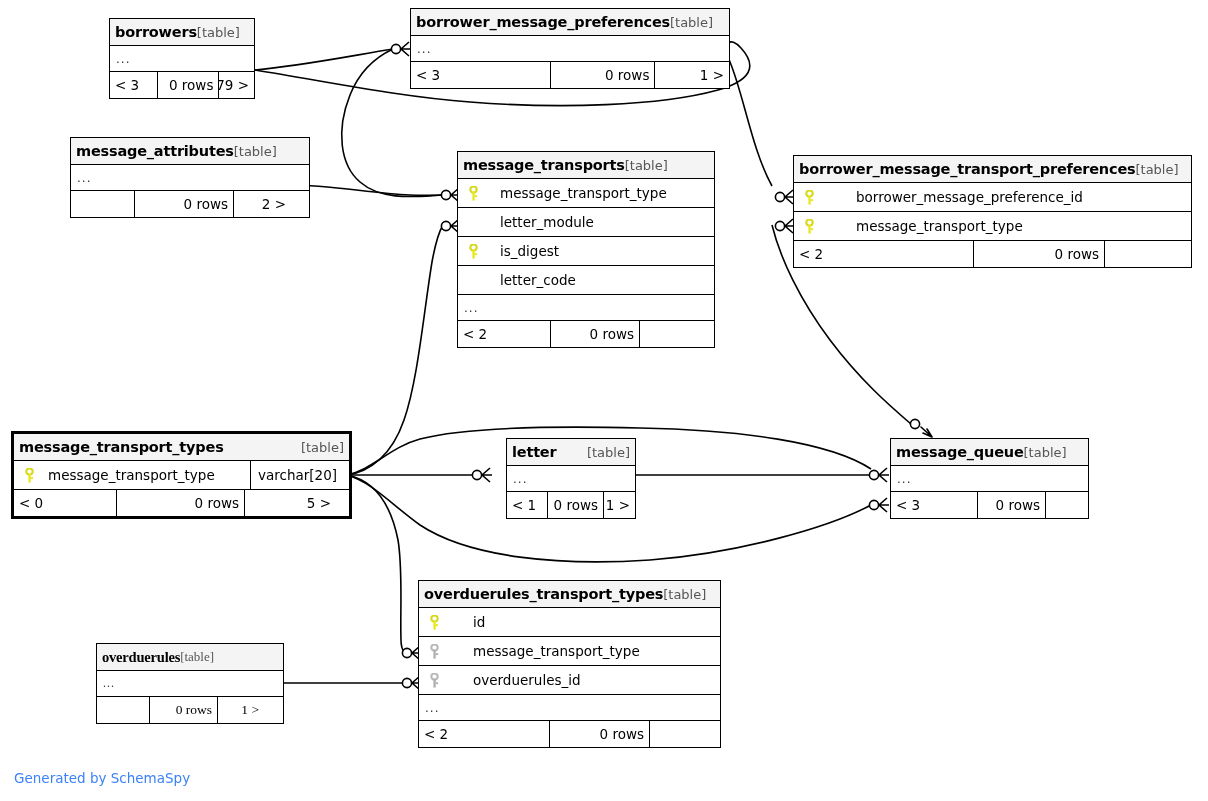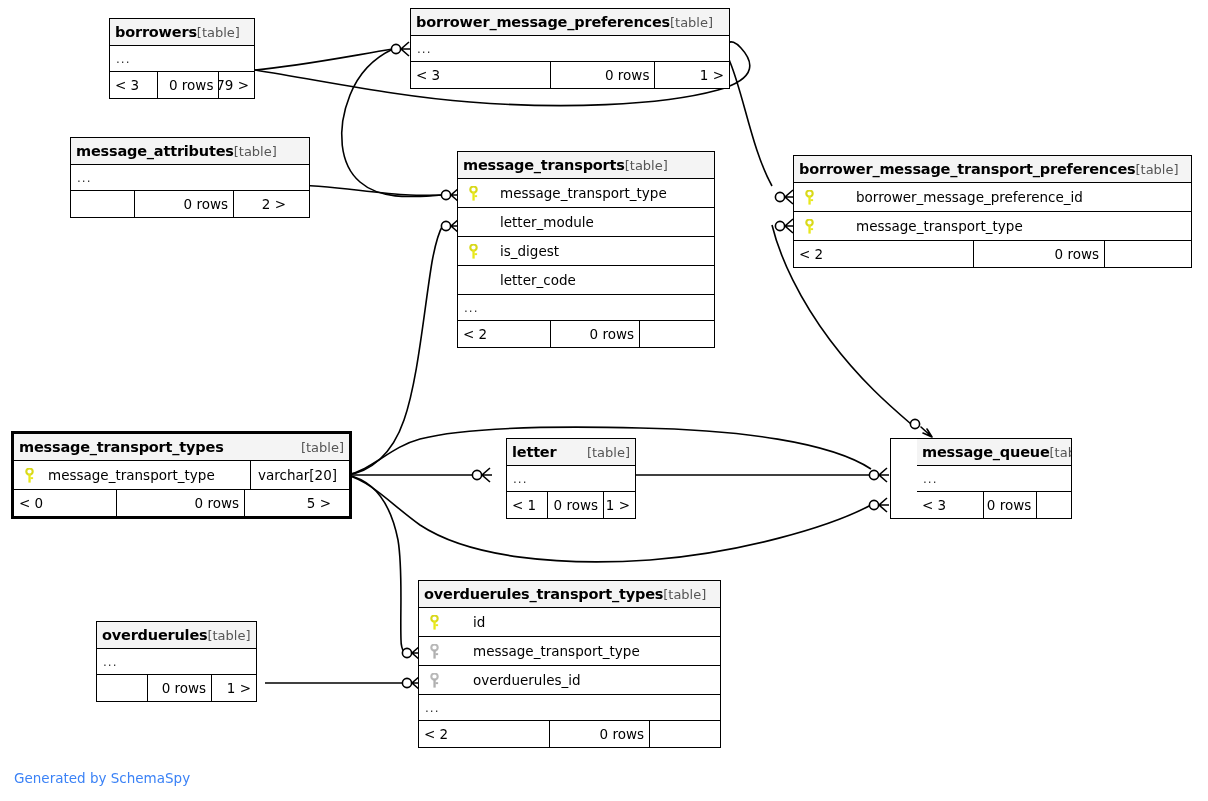--- a/index.html
+++ b/index.html
@@ -345,21 +345,21 @@
     <div class="row ellip">
         <span>...</span>
       </div>
     <div class="foot">
       <div class="fc l" style="width:40px;">&lt; 1</div>
       <div class="fc r" style="width:56px;">0 rows</div>
       <div class="fc r" style="width:32px;">1 &gt;</div>
     </div>
   </div>
 
-  <div class="tbl" style="left:890px; top:438px; width:182px;padding-left:26px;">
+  <div class="tbl" style="left:890px; top:438px; width:199px;">
     <div class="thead">
       <span class="tname">message_queue</span>
         <span class="ttag">[table]</span>
     </div>
     <div class="row ellip">
         <span>...</span>
       </div>
     <div class="foot">
       <div class="fc l" style="width:86px;">&lt; 3</div>
       <div class="fc r" style="width:68px;">0 rows</div>
@@ -399,21 +399,21 @@
     <div class="row ellip">
         <span>...</span>
       </div>
     <div class="foot">
       <div class="fc l" style="width:130px;">&lt; 2</div>
       <div class="fc r" style="width:100px;">0 rows</div>
       <div class="fc r" style="width:71px;"></div>
     </div>
   </div>
 
-  <div class="tbl" style="left:96px; top:621px; width:161px;">
+  <div class="tbl" style="left:96px; top:643px; width:188px;font-family:Liberation Serif, serif;">
     <div class="thead">
       <span class="tname">overduerules</span>
         <span class="ttag">[table]</span>
     </div>
     <div class="row ellip">
         <span>...</span>
       </div>
     <div class="foot">
       <div class="fc l" style="width:52px;"></div>
       <div class="fc r" style="width:68px;">0 rows</div>

